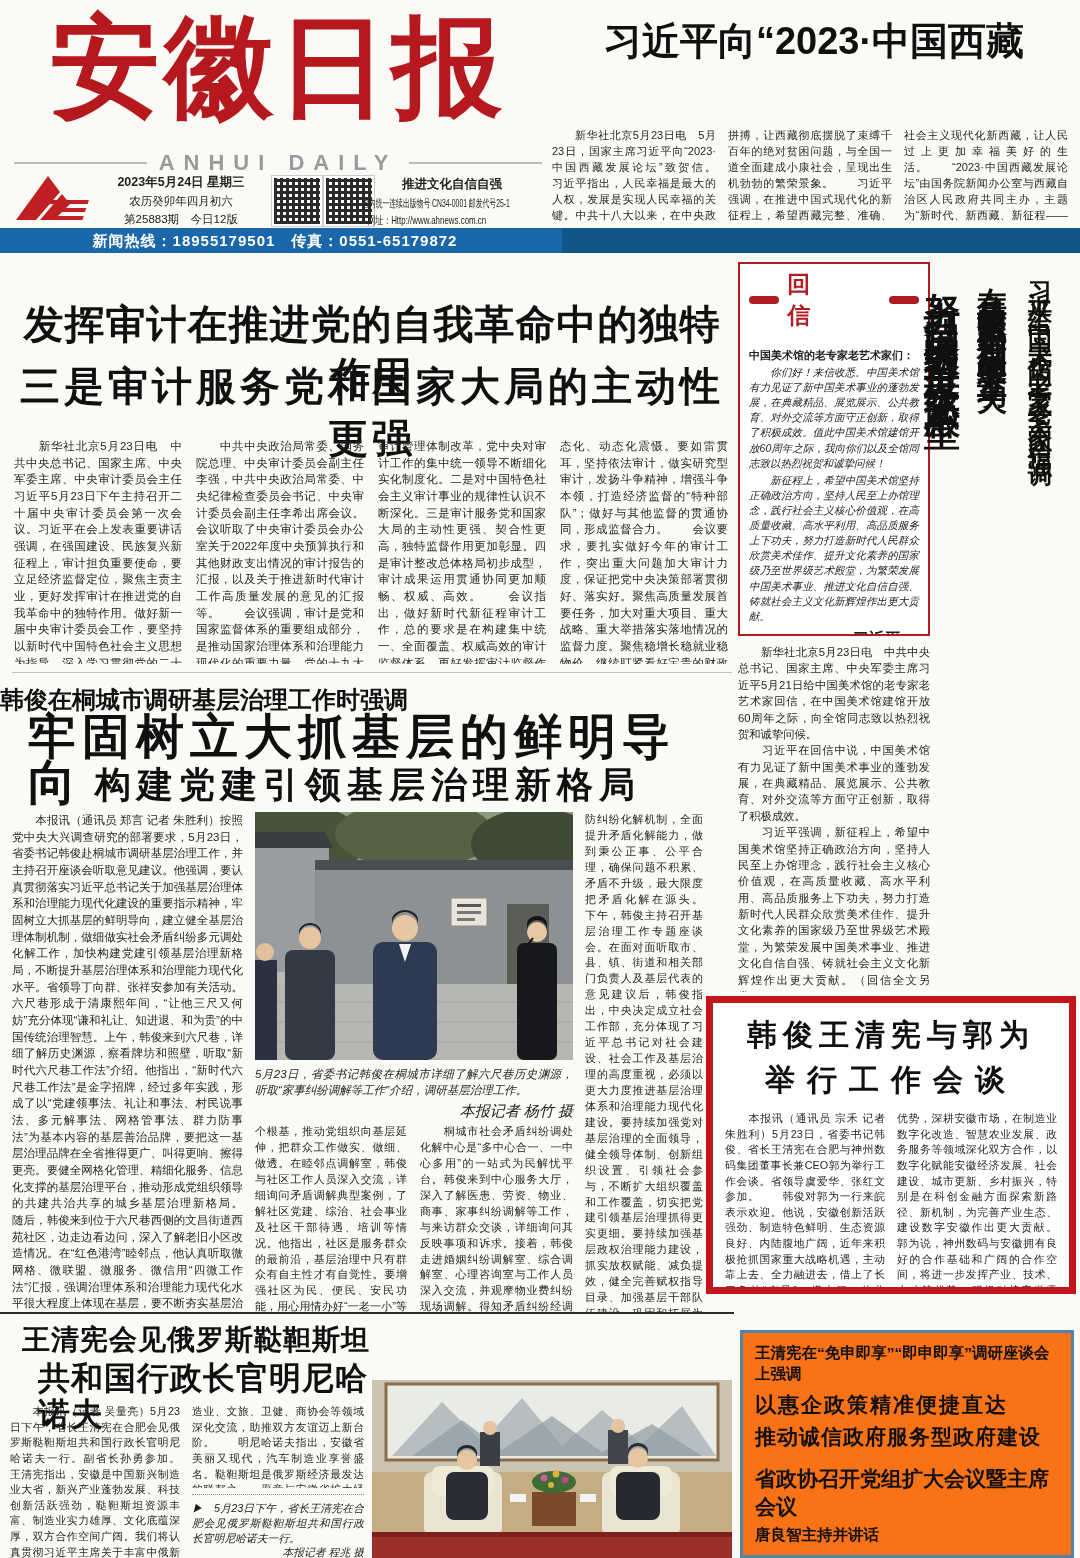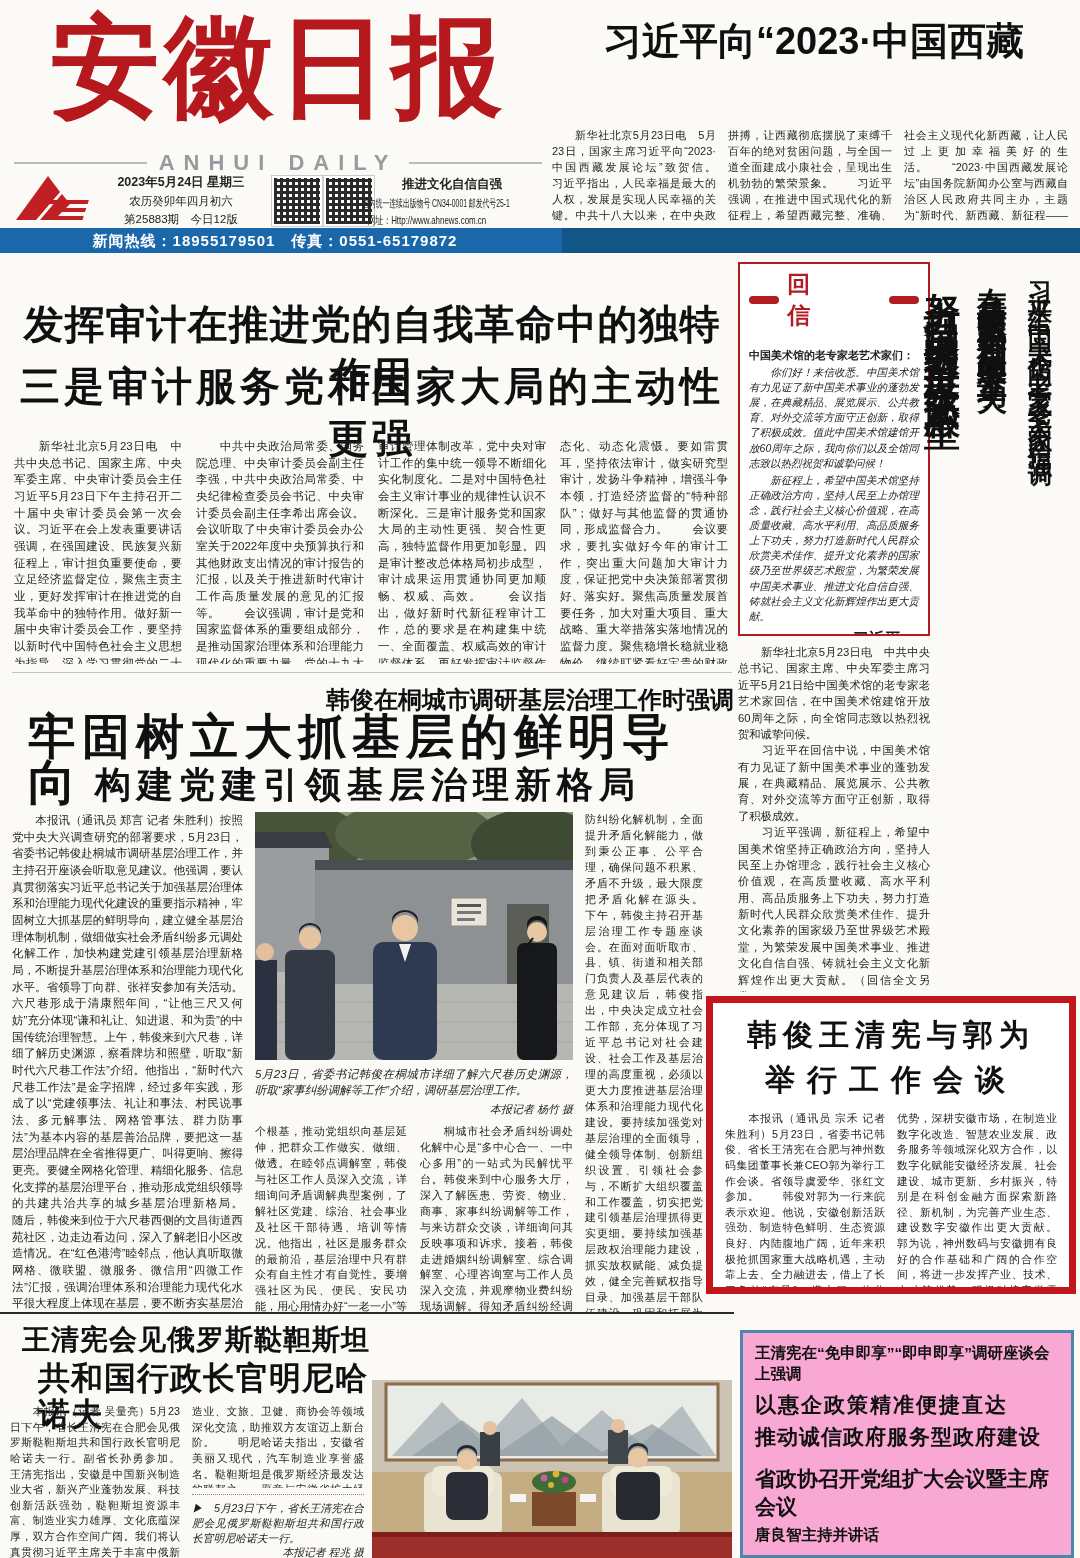--- a/index.html
+++ b/index.html
@@ -19,24 +19,24 @@
       background-image:repeating-linear-gradient(0deg,#2a2a2a 0 3px,transparent 3px 6px),
                        repeating-linear-gradient(90deg,#2a2a2a 0 3px,#fff 3px 6px);}
   .band{background:linear-gradient(90deg,#1a68aa 0 52%,#125687 52%);}
   .band-text{color:#fff;font-size:15px;font-weight:bold;letter-spacing:1px;text-align:center;}
   .letter-box{border:2px solid #b31b22;background:#fff;box-sizing:border-box;padding:5px 9px;overflow:hidden;}
   .letter-title-row{display:flex;align-items:center;justify-content:center;gap:8px;}
   .letter-dash{width:32px;height:8px;background:#b31b22;border-radius:4px;}
   .letter-title{font-size:23px;font-weight:900;color:#b31b22;letter-spacing:10px;}
   .letter-p{font-size:10.5px;line-height:1.44;text-align:justify;color:#222;margin:2px 0 0 0;}
   .red-box{border:7px solid #c2161c;background:#fff;box-sizing:border-box;padding:6px 12px;overflow:hidden;}
-  .blue-box{border:3px solid #4d86aa;background:#f9a8d4;box-sizing:border-box;padding:10px 12px;overflow:hidden;}
+  .blue-box{border:3px solid #4d86aa;background:#f97316;box-sizing:border-box;padding:10px 12px;overflow:hidden;}
   .dotted-sep{border-top:1.5px dotted #888;margin:6px 0;}
   .caption{font-size:11.5px;line-height:1.4;text-align:justify;color:#1c1c1c;}
-  .credit{font-size:11px;color:#1c1c1c;text-align:right;}
+  .credit{font-size:15px;color:#1c1c1c;text-align:right;}
 </style>
 </head>
 <body>
 
 <div class="page">
 
   <div class="abs masthead-title" style="left:50px;top:-12px;width:478px;height:158px;">安徽日报</div>
   <div class="abs sub-row" style="left:14px;top:150px;width:528px;">
     <span class="rule"></span>
     <span>ANHUI DAILY</span>
@@ -100,21 +100,21 @@
     <p class="body-col" style="margin:0;font-size:11.3px;">　　新华社北京5月23日电　中共中央总书记、国家主席、中央军委主席习近平5月21日给中国美术馆的老专家老艺术家回信，在中国美术馆建馆开放60周年之际，向全馆同志致以热烈祝贺和诚挚问候。</p>
     <p class="body-col" style="margin:0;font-size:11.3px;">　　习近平在回信中说，中国美术馆有力见证了新中国美术事业的蓬勃发展，在典藏精品、展览展示、公共教育、对外交流等方面守正创新，取得了积极成效。</p>
     <p class="body-col" style="margin:0;font-size:11.3px;">　　习近平强调，新征程上，希望中国美术馆坚持正确政治方向，坚持人民至上办馆理念，践行社会主义核心价值观，在高质量收藏、高水平利用、高品质服务上下功夫，努力打造新时代人民群众欣赏美术佳作、提升文化素养的国家级乃至世界级艺术殿堂，为繁荣发展中国美术事业、推进文化自信自强、铸就社会主义文化新辉煌作出更大贡献。（回信全文另发）</p>
 
   </div>
 
   <div class="abs vert hl" style="left:922px;top:264px;height:716px;width:44px;font-size:36px;letter-spacing:8px;">努力打造国家级乃至世界级艺术殿堂</div>
   <div class="abs vert hl" style="left:970px;top:264px;height:716px;width:42px;font-size:30px;letter-spacing:5px;">在高质量收藏高水平利用高品质服务上下功夫</div>
   <div class="abs vert hl" style="left:1022px;top:264px;height:716px;width:34px;font-size:24px;letter-spacing:9px;">习近平给中国美术馆的老专家老艺术家回信强调</div>
 
-  <div class="abs hl" style="left:0;top:684px;width:734px;font-size:24px;text-align:right;">韩俊在桐城市调研基层治理工作时强调</div>
+  <div class="abs hl" style="left:0;top:684px;width:734px;font-size:24px;text-align:left;">韩俊在桐城市调研基层治理工作时强调</div>
   <div class="abs hl" style="left:28px;top:714px;width:680px;font-size:48px;letter-spacing:6px;line-height:46px;">牢固树立大抓基层的鲜明导向</div>
   <div class="abs hl" style="left:28px;top:762px;width:680px;font-size:36px;text-align:center;letter-spacing:6px;line-height:46px;">构建党建引领基层治理新格局</div>
 
   <div class="abs body-col" style="left:12px;top:812px;width:231px;height:500px;">　　本报讯（通讯员 郑言 记者 朱胜利）按照党中央大兴调查研究的部署要求，5月23日，省委书记韩俊赴桐城市调研基层治理工作，并主持召开座谈会听取意见建议。他强调，要认真贯彻落实习近平总书记关于加强基层治理体系和治理能力现代化建设的重要指示精神，牢固树立大抓基层的鲜明导向，建立健全基层治理体制机制，做细做实社会矛盾纠纷多元调处化解工作，加快构建党建引领基层治理新格局，不断提升基层治理体系和治理能力现代化水平。省领导丁向群、张祥安参加有关活动。　　六尺巷形成于清康熙年间，“让他三尺又何妨”充分体现“谦和礼让、知进退、和为贵”的中国传统治理智慧。上午，韩俊来到六尺巷，详细了解历史渊源，察看牌坊和照壁，听取“新时代六尺巷工作法”介绍。他指出，“新时代六尺巷工作法”是金字招牌，经过多年实践，形成了以“党建领事法、礼让和事法、村民说事法、多元解事法、网格管事法、群力防事法”为基本内容的基层善治品牌，要把这一基层治理品牌在全省推得更广、叫得更响、擦得更亮。要健全网格化管理、精细化服务、信息化支撑的基层治理平台，推动形成党组织领导的共建共治共享的城乡基层治理新格局。　　随后，韩俊来到位于六尺巷西侧的文昌街道西苑社区，边走边看边问，深入了解老旧小区改造情况。在“红色港湾”睦邻点，他认真听取微网格、微联盟、微服务、微信用“四微工作法”汇报，强调治理体系和治理能力现代化水平很大程度上体现在基层，要不断夯实基层治理这</div>
 
   <svg class="abs" style="left:255px;top:812px;" width="318" height="248" viewBox="0 0 318 248">
     <rect width="318" height="248" fill="#b9bab4"></rect>
     <rect width="318" height="78" fill="#8e9a7d"></rect>
     <ellipse cx="40" cy="30" rx="70" ry="38" fill="#48543a"></ellipse>
     <ellipse cx="160" cy="22" rx="80" ry="34" fill="#556344"></ellipse>

